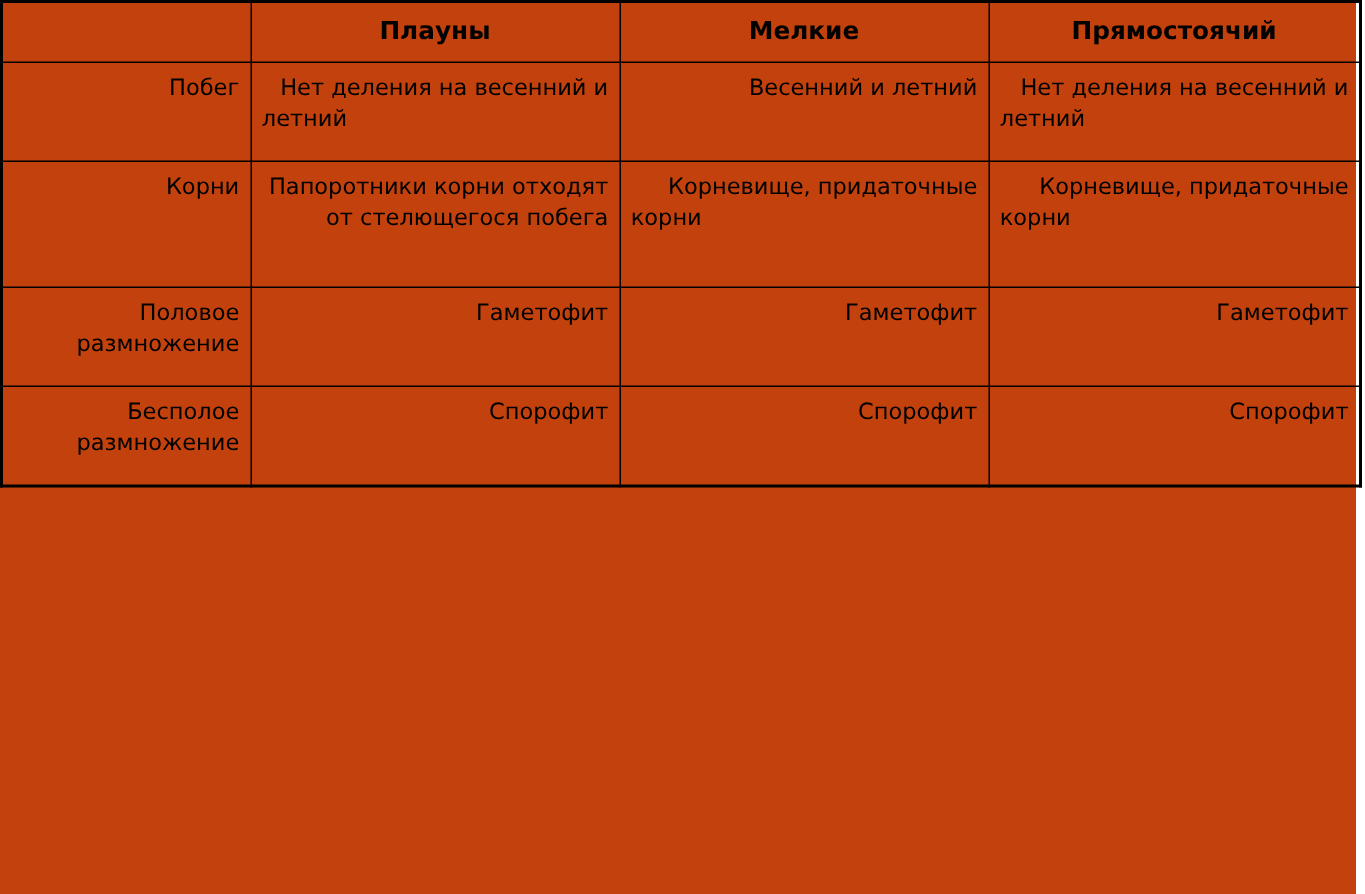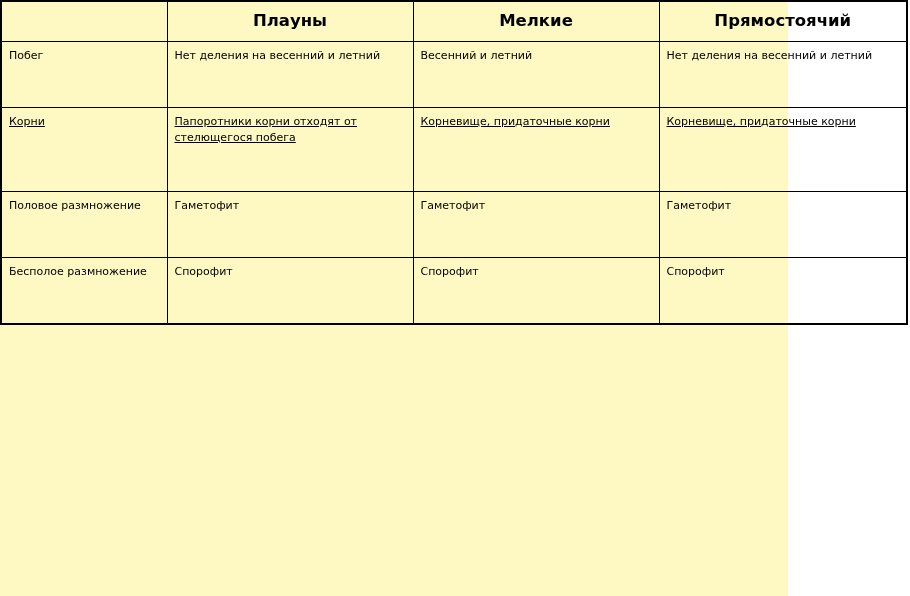--- a/index.html
+++ b/index.html
@@ -8,41 +8,41 @@
     background: #ffffff;
   }
   body {
     width: 910px;
     height: 596px;
     font-family: "DejaVu Sans", "Liberation Sans", sans-serif;
     color: #000000;
     overflow: hidden;
   }
   .page {
-    width: 788px;
+    width: 904px;
     height: 596px;
     position: relative;
-    background: #fef9c3;
+    background: #c2410c;
     box-sizing: border-box;
   }
   table.comparison {
     border-collapse: collapse;
     width: 908px;
     margin: 0;
     table-layout: fixed;
   }
   table.comparison td,
   table.comparison th {
     border: 1px solid #000000;
     vertical-align: top;
     padding: 6px 7px 7px 7px;
-    font-size: 11px;
+    font-size: 15px;
     line-height: 1.42;
     font-weight: normal;
-    text-align: left;
+    text-align: right;
     word-wrap: break-word;
     hyphens: manual;
   }
   table.comparison thead th {
     text-align: center;
     font-weight: bold;
     font-size: 16.5px;
     padding-top: 7px;
     padding-bottom: 8px;
     height: 24px;
@@ -59,21 +59,21 @@
   .cell-just {
     text-align: justify;
     text-align-last: left;
   }
   .corner-cell {
     border-top: none !important;
     border-left: none !important;
   }
   .row-r0 td, .row-r0 th { }
   .h-mid { height: 66px; }
-  .h-tall { height: 84px; text-decoration: underline; }
+  .h-tall { height: 84px; }
 </style>
 </head>
 <body>
 
 <div class="page">
   <table class="comparison">
     <colgroup>
       <col class="c0">
         <col class="c1">
         <col class="c2">

